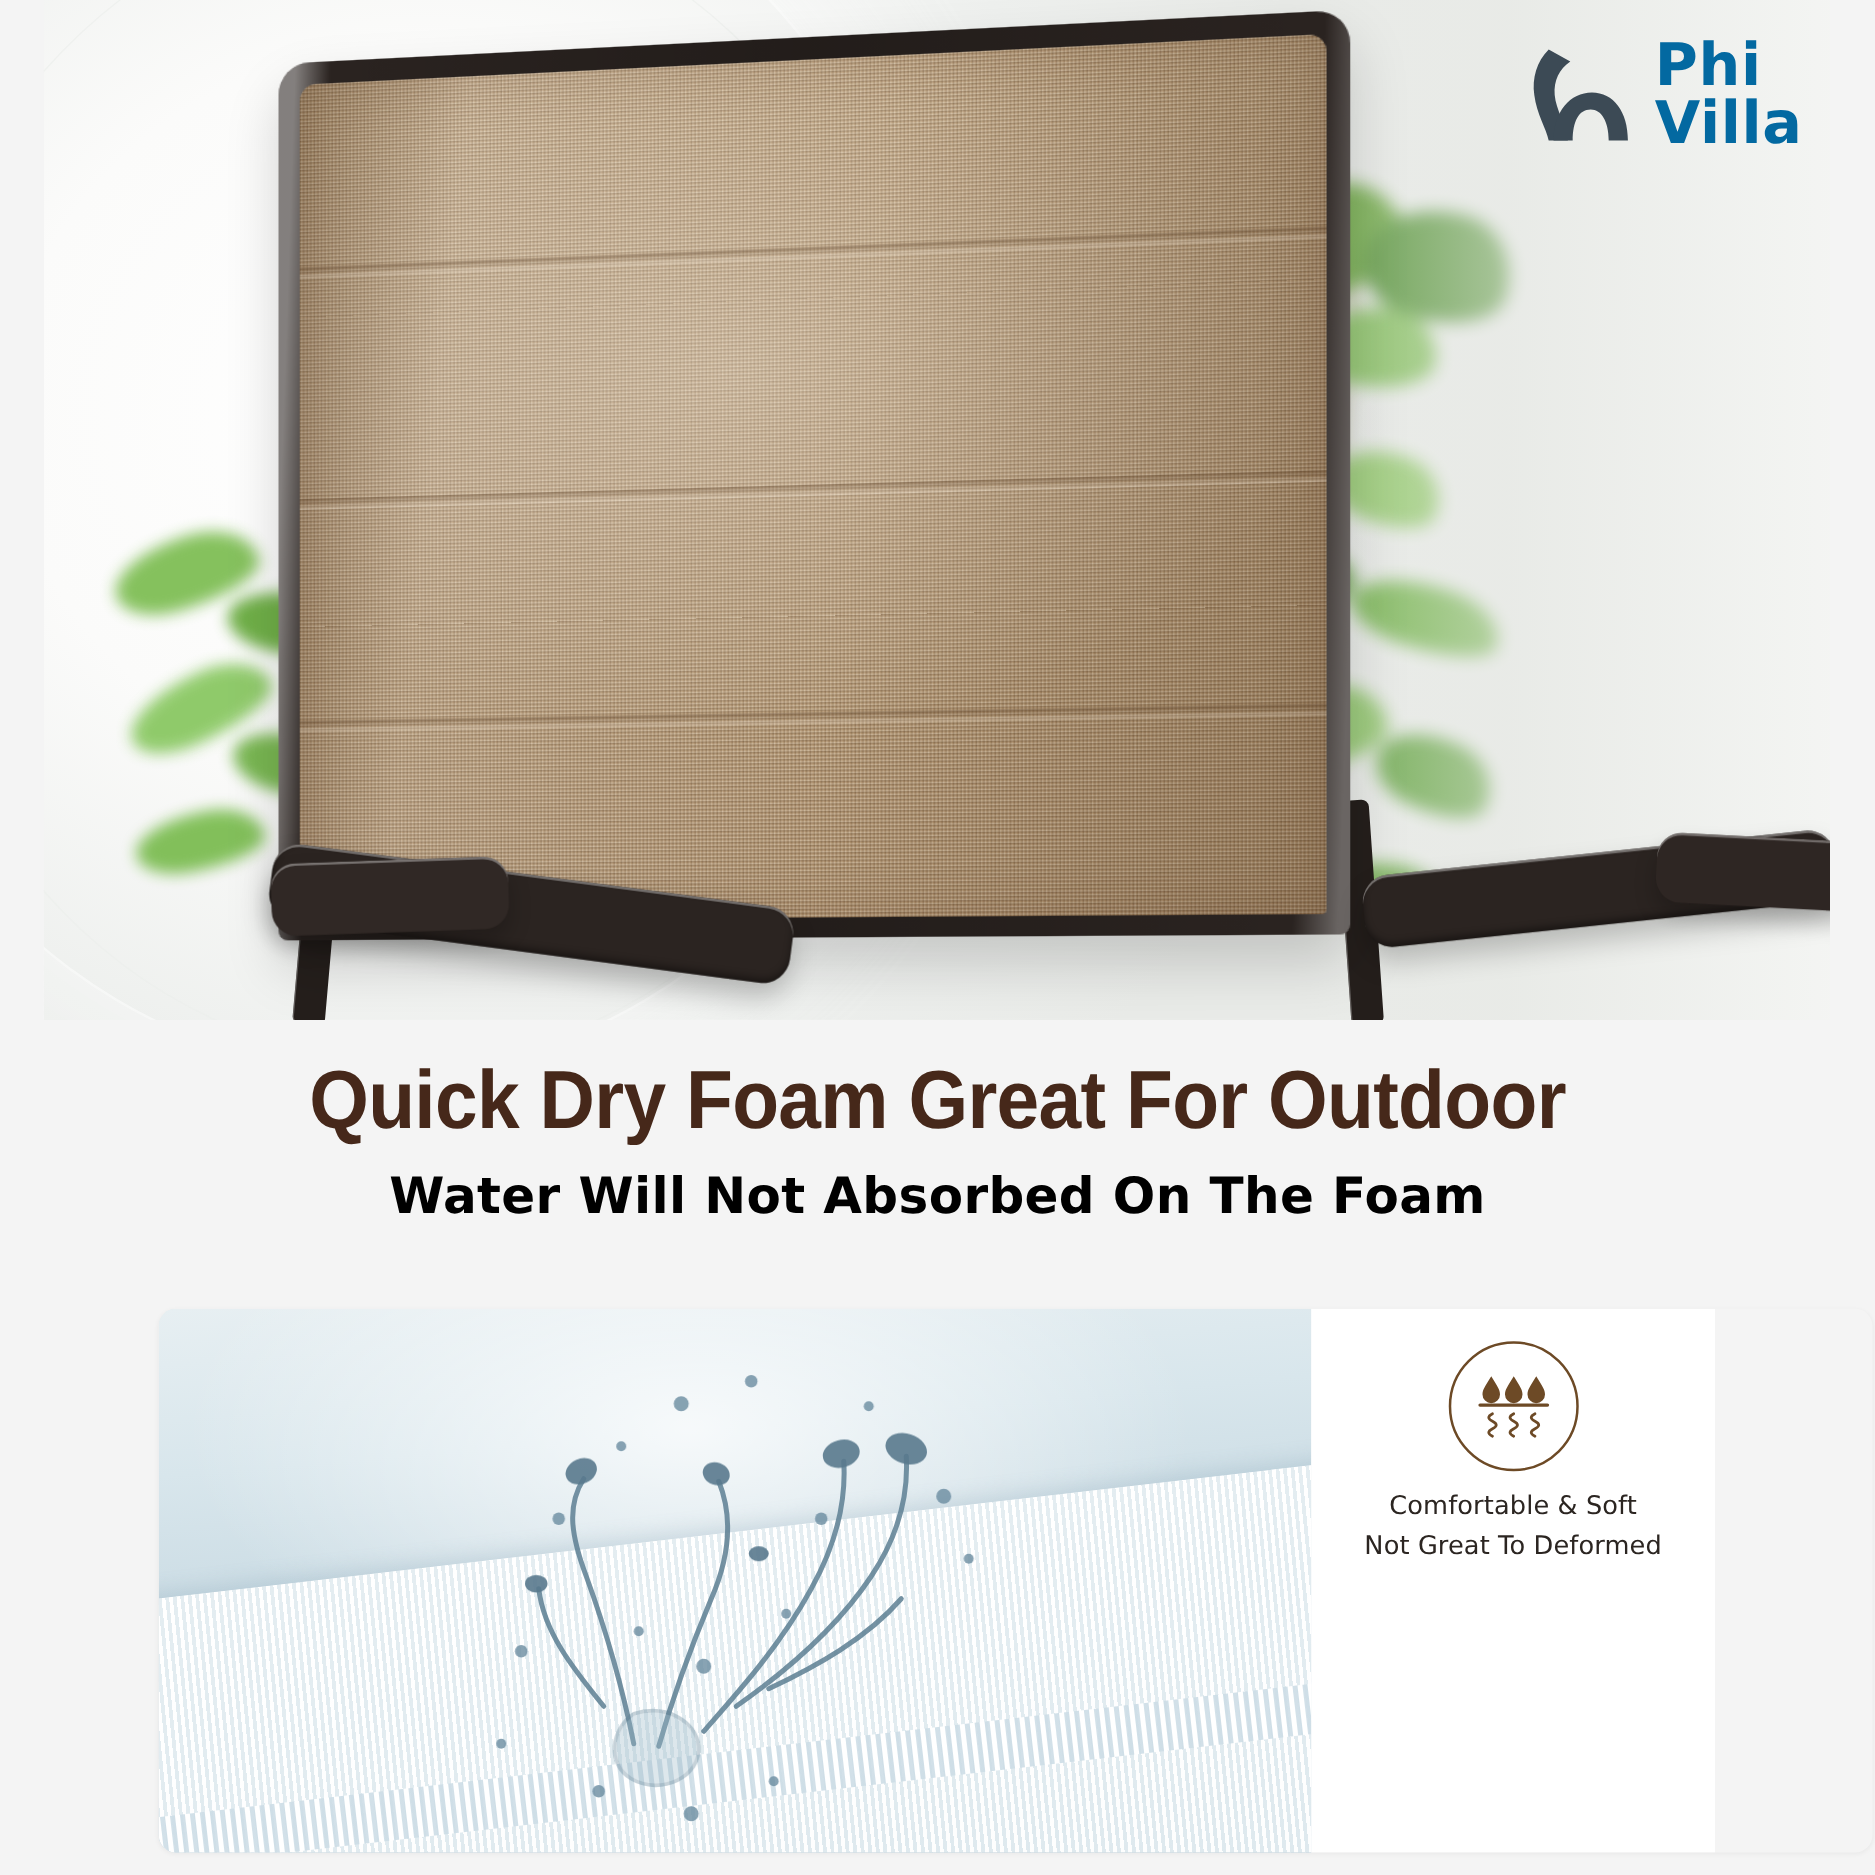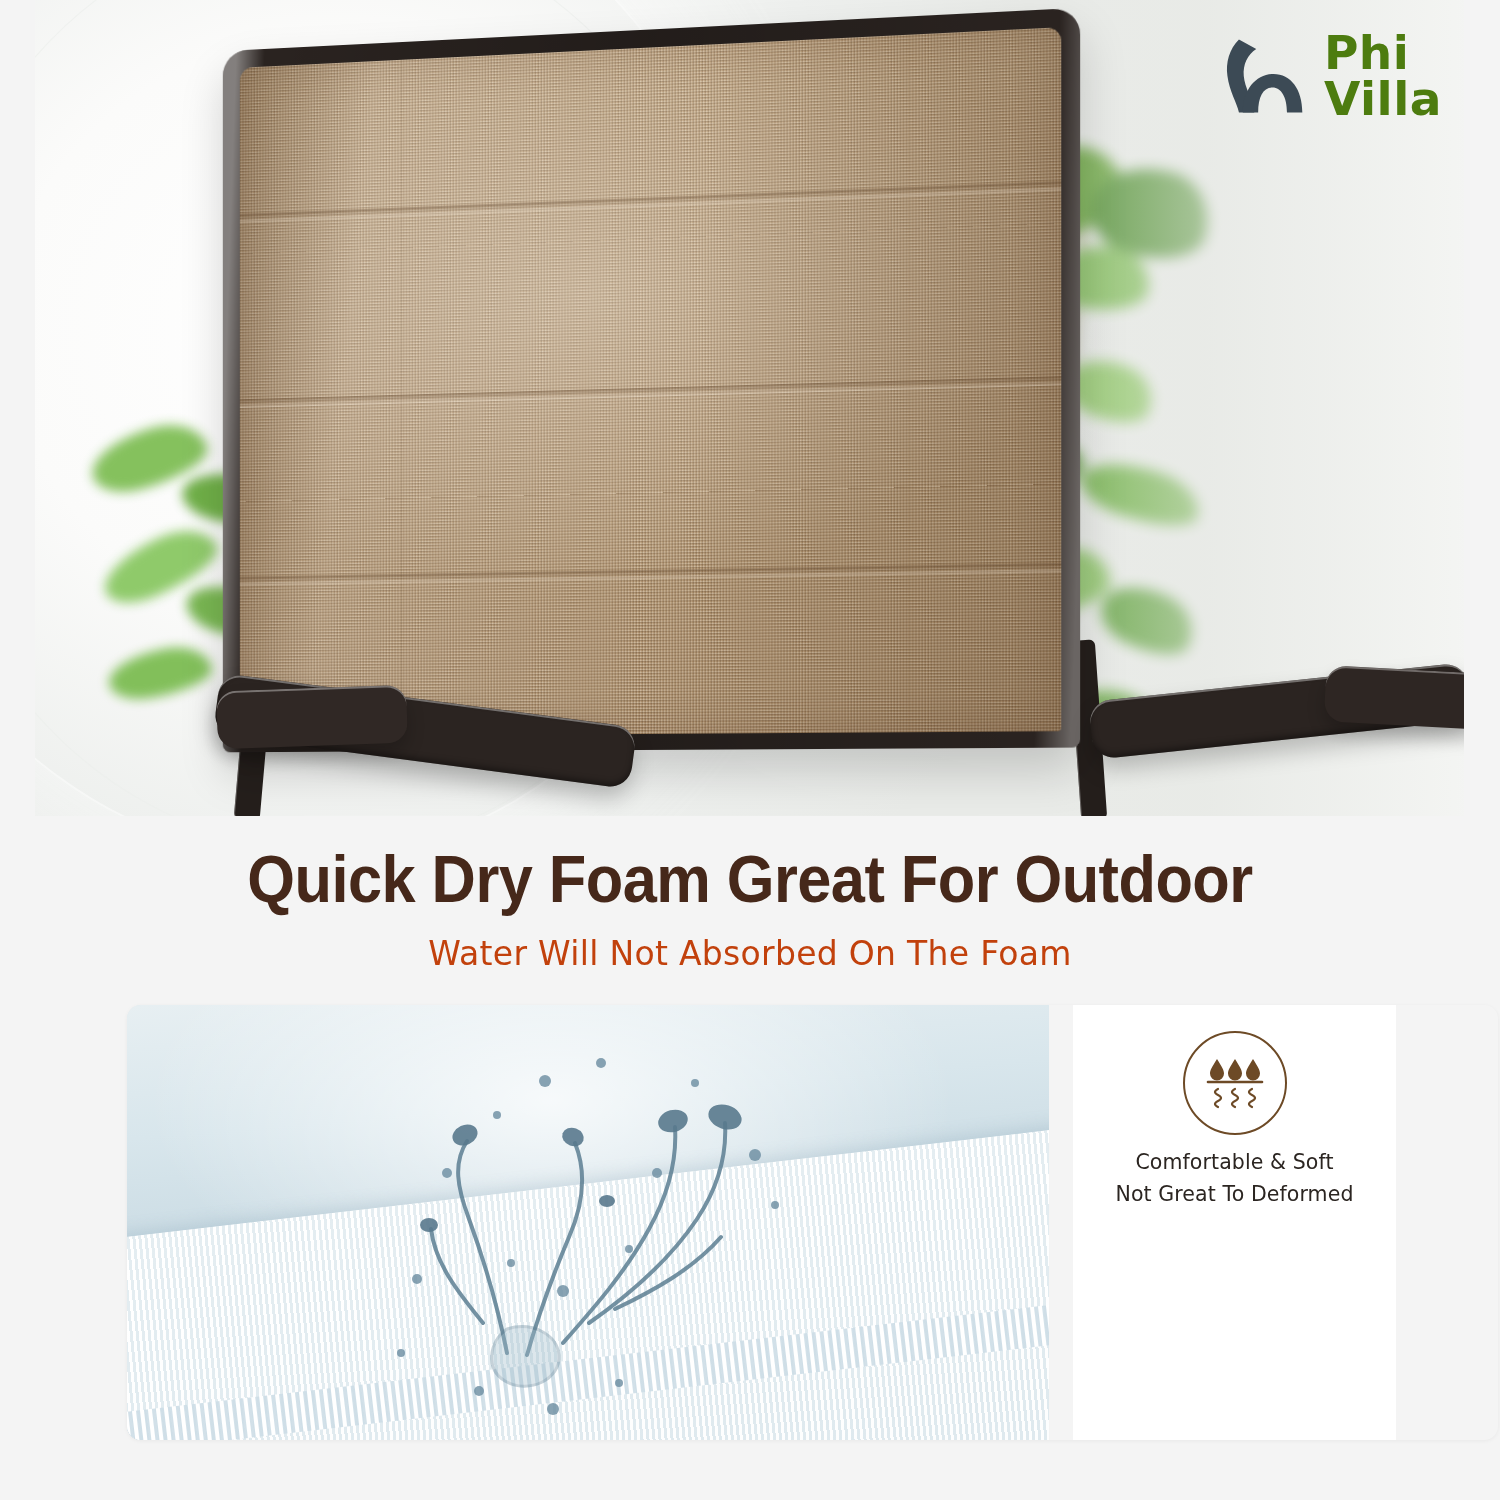--- a/index.html
+++ b/index.html
@@ -117,34 +117,33 @@
     font-family:"Liberation Sans", sans-serif;
     font-size:66px; font-weight:bold;
     letter-spacing:-.6px;
     color:#46281a;
     line-height:1;
     padding-top:28px;
     transform:scaleX(.93);
   }
   .subheadline{
     font-family:"DejaVu Sans", sans-serif;
-    font-size:33px; font-weight:400;
-    color:#c2410c;
+    font-size:40px; font-weight:700;
+    color:#000000;
     padding-top:22px;
     letter-spacing:.3px;
   }
 
   
   .bottom-row{
-    position:absolute; left:127px; top:1005px; width:1371px; height:435px;
+    position:absolute; left:127px; top:1047px; width:1371px; height:435px;
     display:flex;
     border-radius:14px;
     overflow:hidden;
     box-shadow:0 1px 4px rgba(0,0,0,.05);
-    gap:24px;
   }
   
   .splash-photo{
     position:relative; width:922px; height:435px;
     overflow:hidden;
     background:linear-gradient(172deg,#dfeaee 0%,#cfe0e7 30%,#bdd2dc 62%,#adc4d0 100%);
   }
   .splash-sky{
     position:absolute; inset:0;
     background:
@@ -205,21 +204,21 @@
     position:absolute; right:58px; top:28px;
     display:flex; align-items:center; gap:14px;
     z-index:6;
   }
   .logo-mark{ width:96px; height:96px; }
   .logo-text{
     font-family:"DejaVu Sans", sans-serif;
     font-weight:bold;
     font-size:47px;
     line-height:.98;
-    color:#4d7c0f;
+    color:#0369a1;
     letter-spacing:.5px;
   }
 </style>
 </head>
 <body>
 
 <div class="hero-photo">
   <div class="hero-bg"></div>
   <div class="hero-arc"></div>
   <div class="hero-arc2"></div>

